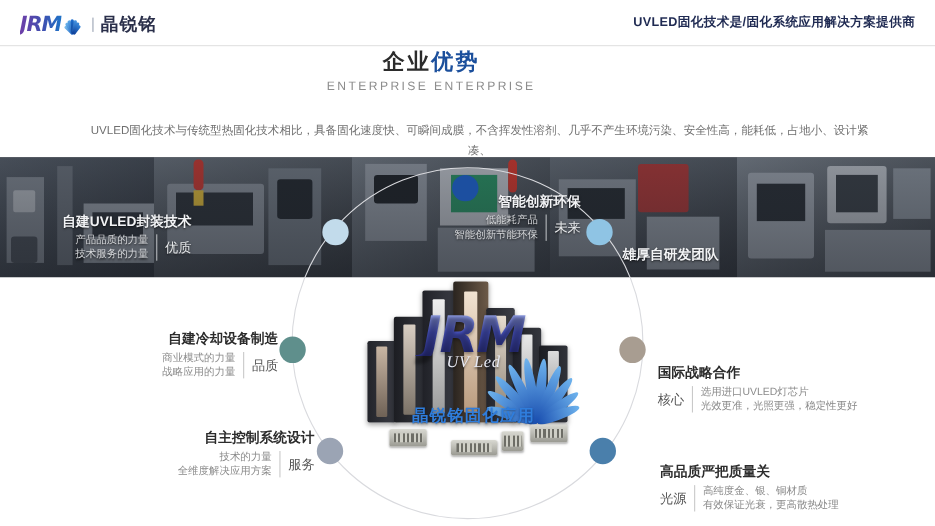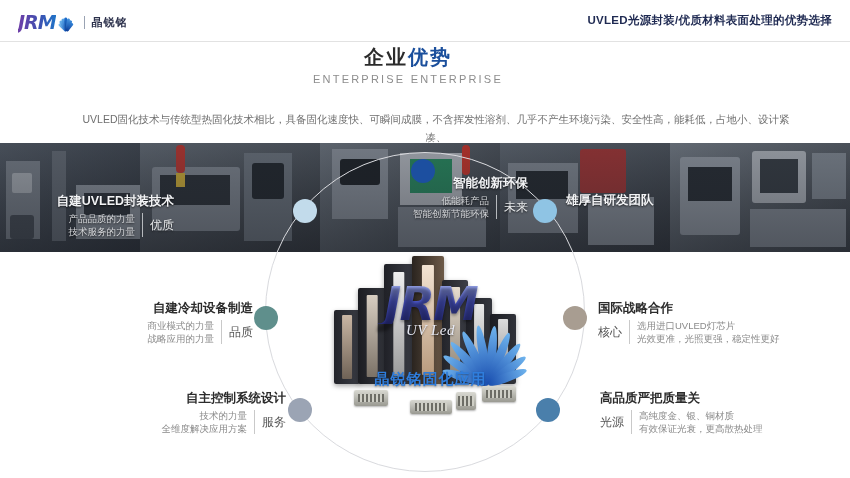--- a/index.html
+++ b/index.html
@@ -22,29 +22,29 @@
     line-height:22px;
   }
   .logo-fan{position:relative;width:26px;height:24px;margin-left:-2px;}
   .logo-fan i{
     position:absolute;left:11px;bottom:3px;display:block;
     width:3px;height:13px;border-radius:2px;
     background:linear-gradient(180deg,#1e6fd0,#0d3f8a);
     transform-origin:50% 100%;
   }
   .logo-div{width:1px;height:13px;background:#9aa3b3;margin:0 7px 0 4px;}
-  .logo-cn{font-size:11px;font-weight:bold;color:#2a2f4a;letter-spacing:1px;}
+  .logo-cn{font-size:16px;font-weight:bold;color:#2a2f4a;letter-spacing:1px;}
   .header-slogan{
     position:absolute;right:18px;top:13px;
     font-size:11.5px;font-weight:bold;color:#1f2a52;letter-spacing:.3px;
   }
   .header-rule{position:absolute;left:0;top:41px;width:850px;height:1px;background:#e2e2e2;}
 
   
-  .title-block{position:absolute;left:16px;top:44px;width:784px;text-align:center;}
+  .title-block{position:absolute;left:0;top:44px;width:784px;text-align:center;}
   .title-main{font-size:20px;font-weight:bold;letter-spacing:2px;line-height:26px;}
   .title-main .t-dark{color:#2b2b2b;}
   .title-main .t-blue{color:#1b4f9c;}
   .title-sub{
     font-size:11px;color:#8d8d8d;letter-spacing:2.2px;margin-top:3px;
     font-family:"Liberation Sans",sans-serif;
   }
 
   
   .intro{
@@ -109,21 +109,21 @@
   .chip{position:absolute;background:linear-gradient(180deg,#d9d9d2,#9a9a92);border-radius:2px;box-shadow:0 1px 2px rgba(0,0,0,.3);}
   .chip i{position:absolute;left:12%;top:22%;width:76%;height:56%;background:repeating-linear-gradient(90deg,#6d6d66 0 2px,#cfcfc6 2px 4px);}
 
   
   .feat{position:absolute;}
   .feat .f-title{font-size:12.5px;font-weight:bold;line-height:17px;white-space:nowrap;}
   .feat .f-row{display:flex;align-items:center;margin-top:2px;}
   .feat .f-key{font-size:12px;line-height:15px;white-space:nowrap;}
   .feat .f-bar{width:1px;align-self:stretch;margin:1px 7px;}
   .feat .f-desc{font-size:9.5px;line-height:13px;white-space:nowrap;}
-  .feat.right .f-title{text-align:left;}
+  .feat.right .f-title{text-align:left;margin-top:31px;}
   .feat.left{text-align:right;}
   .feat.left .f-row{justify-content:flex-end;}
   .feat.left .f-desc{text-align:right;}
 
   
   .feat.on-photo .f-title{color:#f2f3f5;text-shadow:0 1px 2px rgba(0,0,0,.7);}
   .feat.on-photo .f-key{color:#e8eaec;text-shadow:0 1px 2px rgba(0,0,0,.7);}
   .feat.on-photo .f-desc{color:#d7d9dc;text-shadow:0 1px 2px rgba(0,0,0,.7);}
   .feat.on-photo .f-bar{background:#b6b9bd;}
   
@@ -154,21 +154,21 @@
         <i style="transform:rotate(-32deg) scaleY(.92);background:linear-gradient(180deg,#6ab4ec,#1f63c2);"></i>
         <i style="transform:rotate(-18deg) scaleY(1.0);background:linear-gradient(180deg,#5aa8e8,#1a58b8);"></i>
         <i style="transform:rotate(-4deg) scaleY(1.04);background:linear-gradient(180deg,#4e9ce4,#14४fae);"></i>
         <i style="transform:rotate(10deg) scaleY(.98);background:linear-gradient(180deg,#4494e0,#1248a6);"></i>
         <i style="transform:rotate(24deg) scaleY(.88);background:linear-gradient(180deg,#3a8cdc,#0f429e);"></i>
         <i style="transform:rotate(38deg) scaleY(.76);background:linear-gradient(180deg,#3384d8,#0d3c96);"></i>
       </span>
       <span class="logo-div"></span>
       <span class="logo-cn">晶锐铭</span>
     </div>
-    <div class="header-slogan">UVLED光源封装/优质材料表面处理的优势选择</div>
+    <div class="header-slogan">UVLED固化技术是/固化系统应用解决方案提供商</div>
     <div class="header-rule"></div>
   </div>
 
   <div class="title-block">
     <div class="title-main">
       <span class="t-dark">企业</span><span class="t-blue">优势</span>
     </div>
     <div class="title-sub">ENTERPRISE ENTERPRISE</div>
   </div>
 

